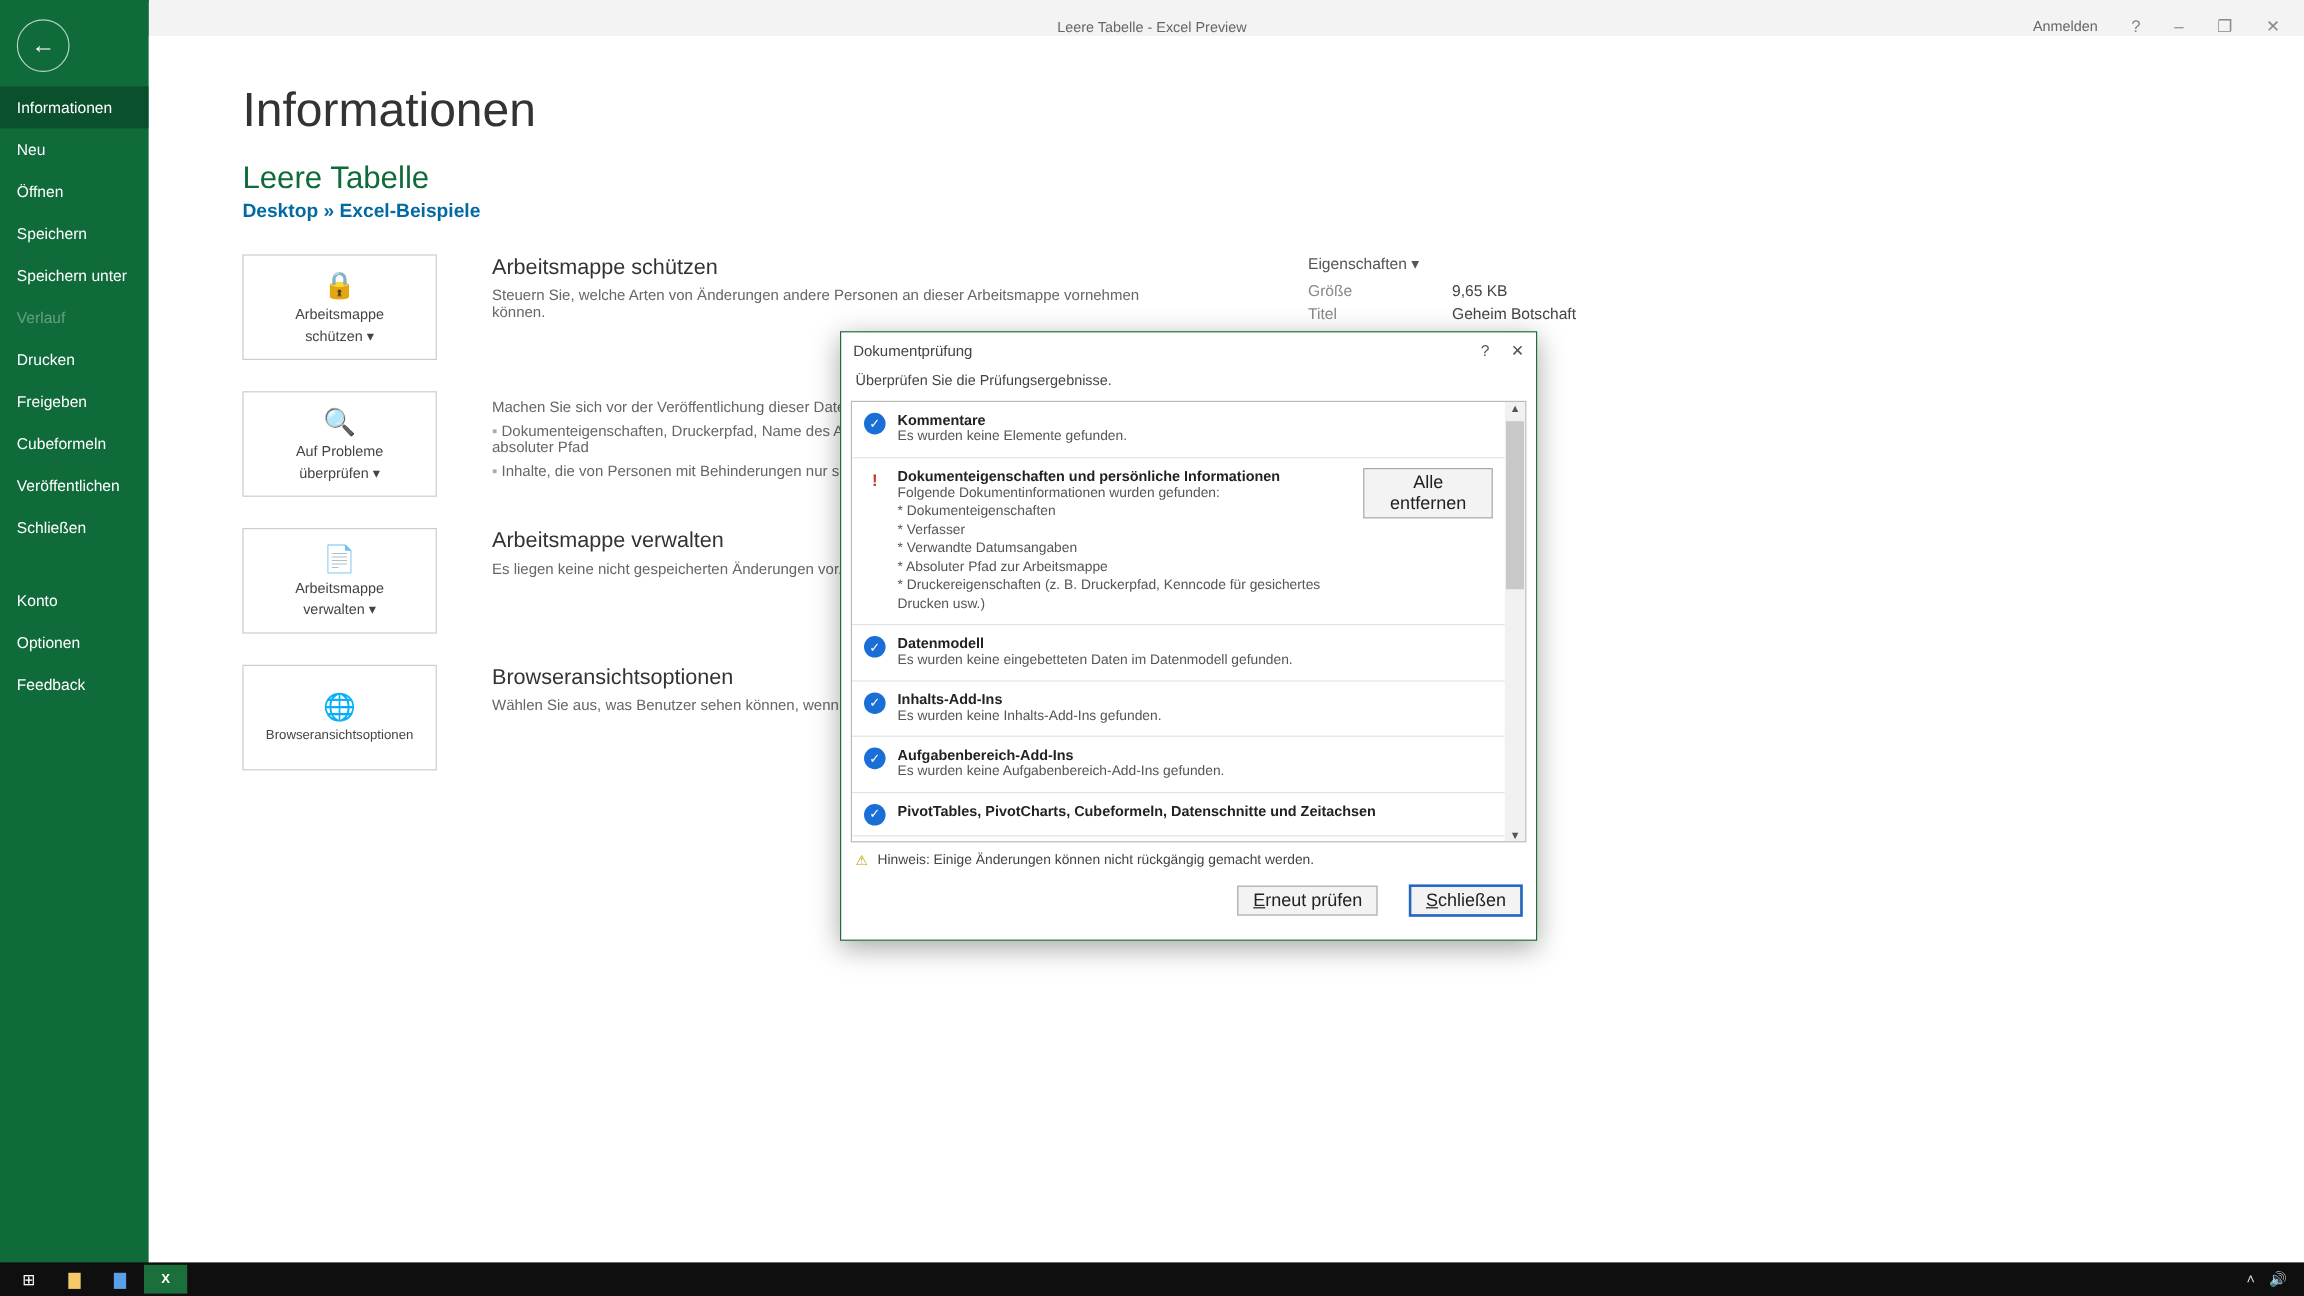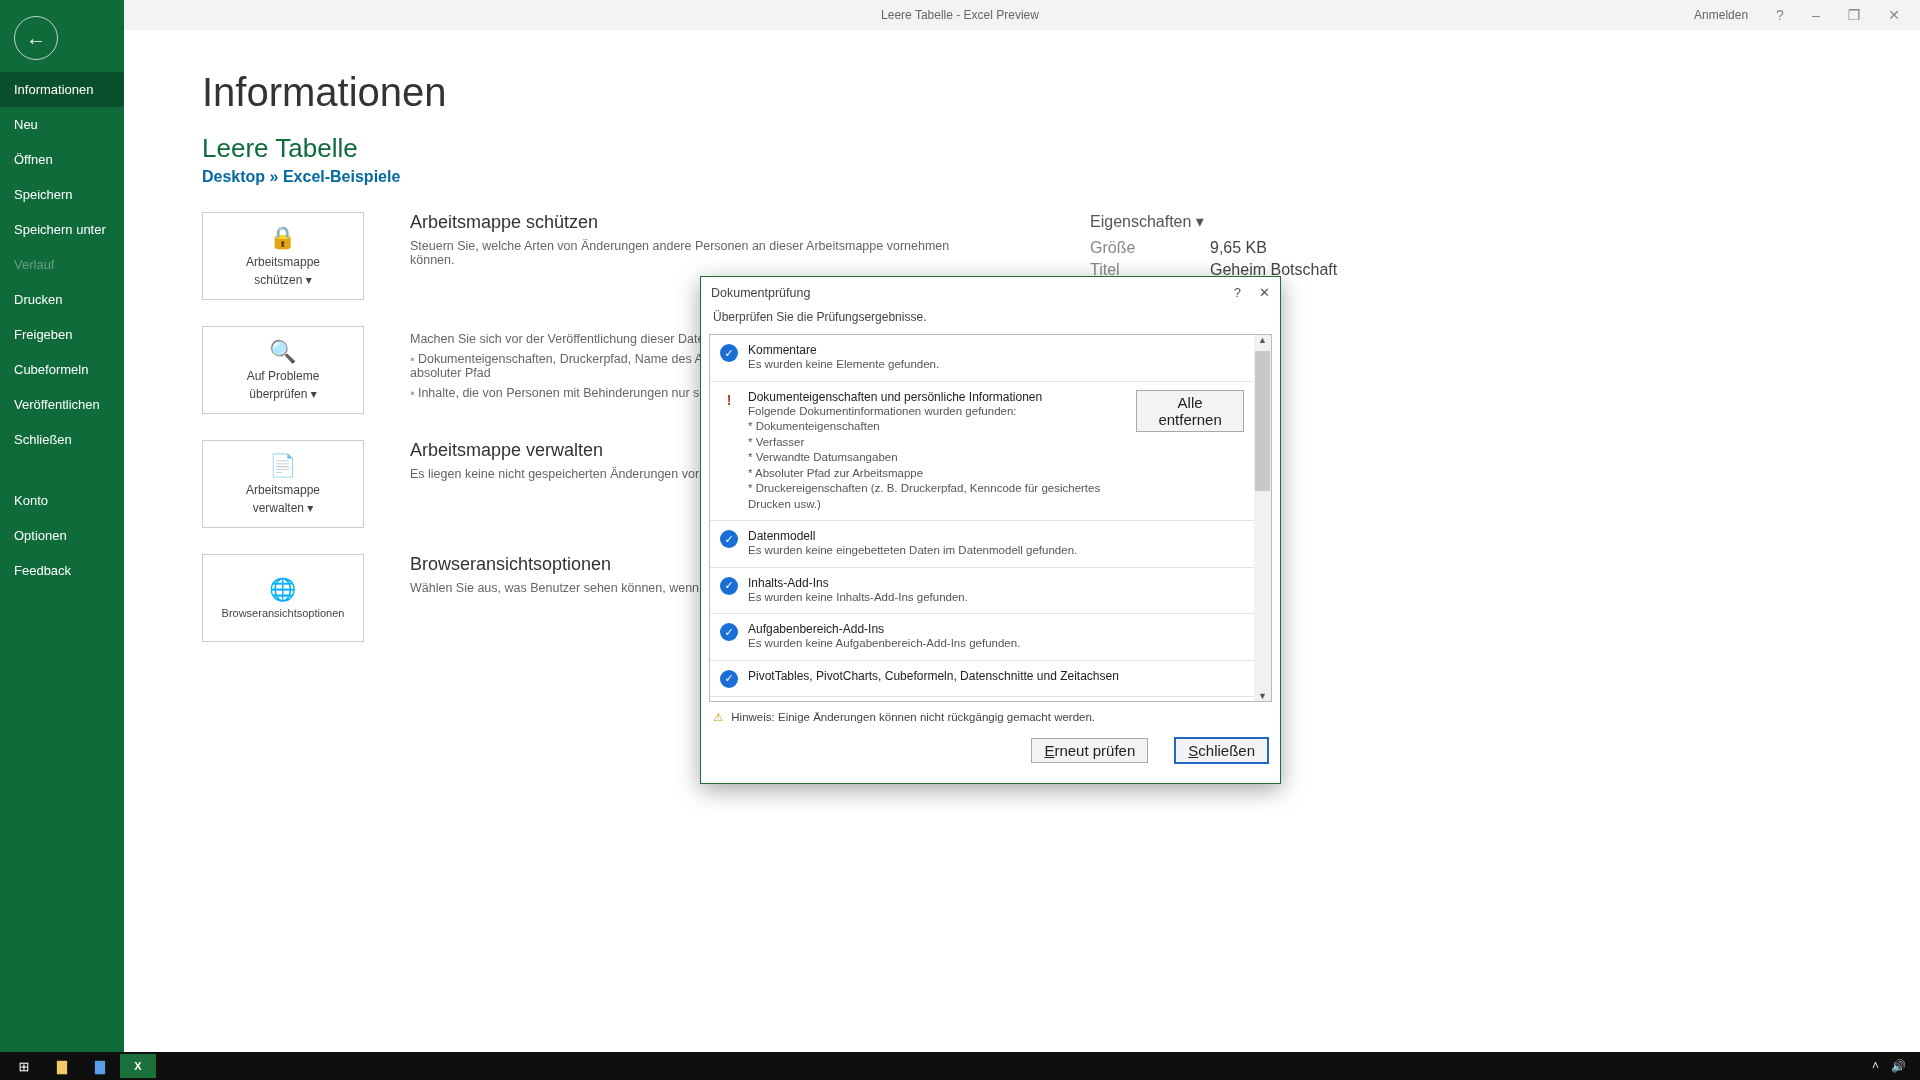--- a/index.html
+++ b/index.html
@@ -1,19 +1,19 @@
 <!DOCTYPE html>
 <html><head>
 <meta charset="utf-8">
 <style>
   * { box-sizing: border-box; margin: 0; padding: 0; font-family: "Segoe UI", sans-serif; }
   body { width: 1920px; height: 1080px; background: #fff; overflow: hidden; position: relative; }
 
   
-  .titlebar { position: absolute; top:0; left:0; right:0; height:30px; background:#f3f3f3; display:flex; align-items:center; font-size:12px; color:#666; }
+  .titlebar { position: absolute; top:0; left:0; right:0; height:30px; background:#f3f3f3; display:flex; align-items:flex-end; font-size:12px; color:#666; }
   .titlebar .title { position:absolute; left:50%; transform:translateX(-50%); }
   .titlebar .right { margin-left:auto; display:flex; align-items:center; gap:28px; padding-right:20px; }
   .titlebar .winbtn { font-size:14px; color:#888; }
 
   
   .greenbar { position:absolute; top:0; left:0; bottom:0; width:124px; background:#0f6b3a; color:#fff; font-size:13px; border-top:2px solid #0f6b3a; }
   .greenbar .back { width:44px; height:44px; margin:14px 0 12px 14px; border:1px solid rgba(255,255,255,.7); border-radius:50%; display:flex; align-items:center; justify-content:center; font-size:20px; color:#fff; }
   .gb-item { padding:10px 14px; cursor:default; }
   .gb-item.sel { background:#0b502c; }
   .gb-item.dim { color:rgba(255,255,255,.35); }
@@ -27,36 +27,36 @@
 
   .section { display:flex; margin-top:26px; }
   .tile { width:162px; height:88px; border:1px solid #ccc; display:flex; flex-direction:column; align-items:center; justify-content:center; font-size:12px; gap:4px; text-align:center; }
   .tile .icon { font-size:22px; color:#888; }
   .sectext { margin-left:46px; max-width:560px; }
   .sectext h3 { font-size:18px; font-weight:400; color:#333; }
   .sectext p, .sectext li { font-size:12.5px; color:#666; margin-top:6px; }
   .sectext ul { list-style:none; margin-top:4px; }
   .sectext li::before { content:"▪ "; color:#aaa; }
 
-  .props { margin-left:120px; font-size:16px; }
+  .props { margin-left:120px; font-size:13px; }
   .props .hd { color:#555; margin-bottom:8px; }
   .props .row { display:flex; gap:60px; margin-top:4px; }
   .props .k { color:#888; width:60px; }
   .props .v { color:#444; }
 
   
   .dlg { position:absolute; left:700px; top:276px; width:581px; background:#fff; border:1px solid #1f6b3a; box-shadow:0 6px 22px rgba(0,0,0,.35); font-size:12px; color:#444; }
   .dlg .head { display:flex; align-items:center; padding:8px 10px; font-size:12.5px; }
   .dlg .head .x { margin-left:auto; display:flex; gap:18px; color:#555; font-size:13px; }
   .dlg .sub { padding:2px 12px 10px; font-size:12px; }
   .dlg .body { position:relative; border:1px solid #bbb; margin:0 8px; height:368px; overflow:hidden; }
   .ditem { display:flex; padding:8px 10px; gap:10px; border-bottom:1px solid #e3e3e3; }
   .ditem .st { width:18px; height:18px; border-radius:50%; background:#1a6fd6; display:flex; align-items:center; justify-content:center; color:#fff; font-size:11px; flex-shrink:0; margin-top:1px; }
   .ditem.warn .st { background:none; color:#c0392b; font-weight:bold; font-size:14px; }
-  .ditem .txt b { display:block; font-size:12px; color:#222; font-weight:400; }
+  .ditem .txt b { display:block; font-size:12px; color:#222; font-weight:700; }
   .ditem .txt span { display:block; font-size:11.5px; color:#555; line-height:1.35; }
   .ditem .btn { margin-left:auto; align-self:flex-start; }
   .scroll { position:absolute; right:0; top:0; bottom:0; width:17px; background:#f1f1f1; display:flex; flex-direction:column; align-items:center; justify-content:space-between; font-size:9px; color:#555; }
   .scroll .thumb { position:absolute; top:16px; width:15px; height:140px; background:#c8c8c8; left:1px; }
 
   .dlg .warnline { display:flex; gap:8px; align-items:center; padding:8px 12px; font-size:11.5px; }
   .dlg .warnline .wicon { color:#c79a00; }
   .dlg .foot { display:flex; justify-content:flex-end; gap:27px; padding:6px 12px 20px; }
   .dbtn { background:#f3f3f3; border:1px solid #a9a9a9; padding:3px 12px; font-size:15px; color:#222; }
   .dbtn.primary { outline:2px solid #2168c4; outline-offset:-1px; border:1px solid #2c5b9e; }

